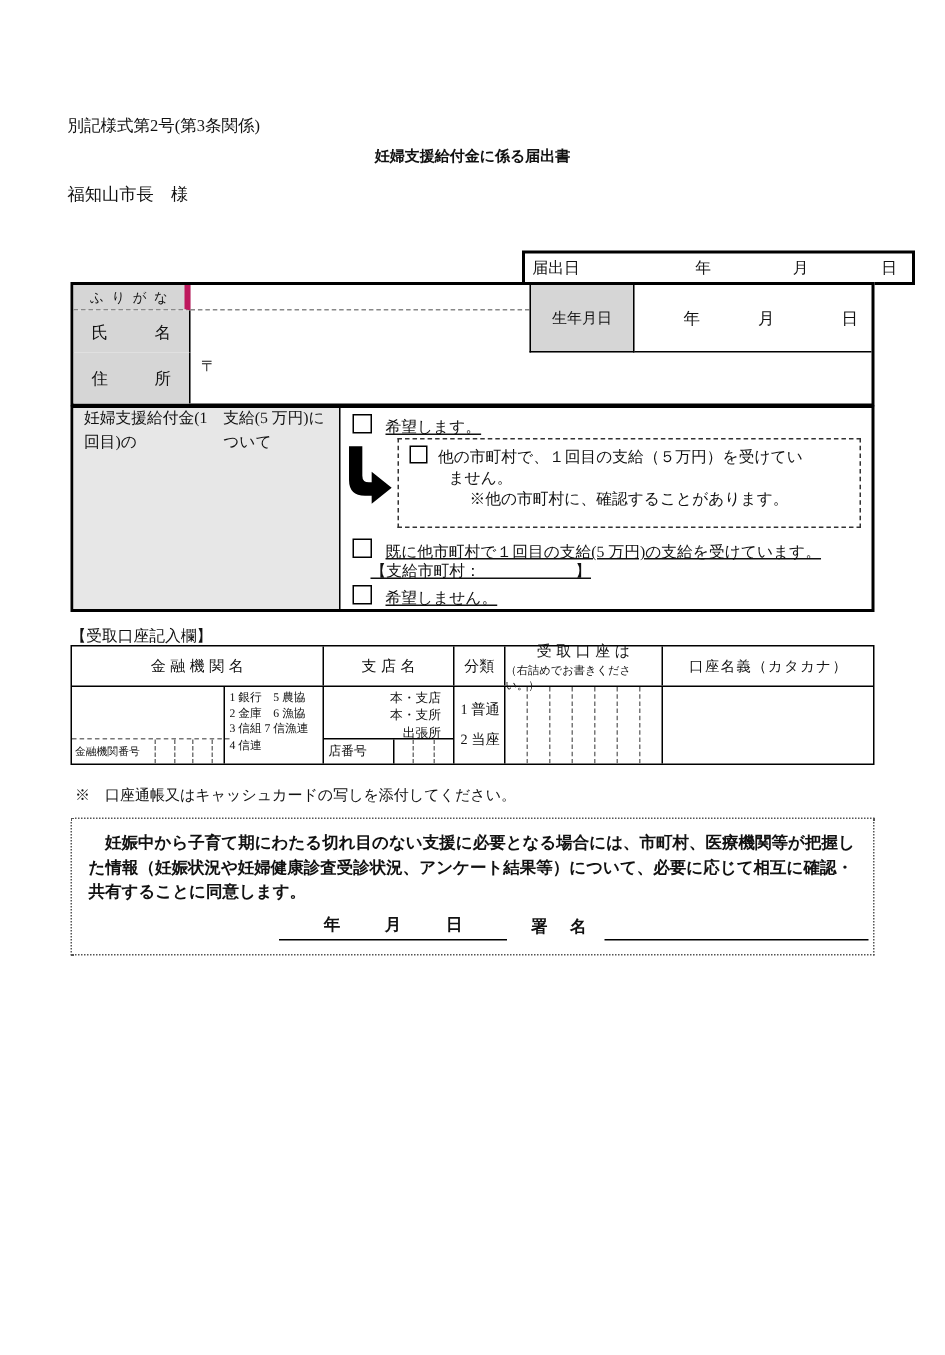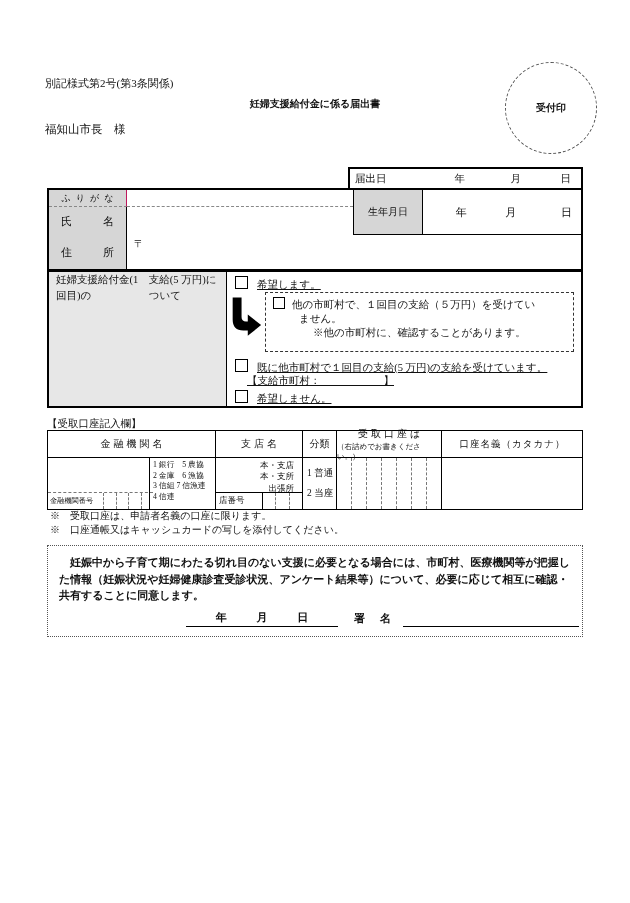--- a/index.html
+++ b/index.html
@@ -8,30 +8,30 @@
   .abs{position:absolute;box-sizing:border-box;}
   
   .form-ref{left:45px;top:76px;font-size:11px;}
   .title{left:47px;top:97px;width:536px;text-align:center;font-size:10px;font-weight:bold;}
   .addressee{left:45px;top:122px;font-size:11.5px;}
   .intro{left:57px;top:145px;font-size:11px;}
   .stamp{left:505px;top:62px;width:92px;height:92px;border:1px dashed #555;border-radius:50%;
          display:flex;align-items:center;justify-content:center;
          font-family:"Liberation Sans","DejaVu Sans",sans-serif;font-size:10px;font-weight:bold;}
   
-  .datebox{left:348px;top:167px;width:235px;height:23px;border:2px solid #000;display:flex;align-items:center;background:#fff;}
+  .datebox{left:348px;top:167px;width:262px;height:23px;border:2px solid #000;display:flex;align-items:center;background:#fff;}
   .datebox .dlabel{width:72px;padding-left:5px;font-size:10.5px;}
   .datebox .dseg{flex:1;text-align:right;font-size:10.5px;}
   .datebox .dseg.s1{padding-right:18px;}.datebox .dseg.s2{padding-right:12px;}.datebox .dseg.s3{padding-right:10px;}
   
   .t1{left:47px;top:188px;width:536px;border:2px solid #000;display:grid;
       grid-template-columns:78px 226px 70px 158px;grid-template-rows:17px 28px 34px;background:#fff;}
   .t1 .cell{box-sizing:border-box;}
   .lblbg{background:#d6d6d6;}
-  .fl{grid-area:1/1/2/2;border-right:1px solid #be185d;border-bottom:1px dashed #888;
+  .fl{grid-area:1/1/2/2;border-right:4px solid #be185d;border-bottom:1px dashed #888;
       display:flex;align-items:center;justify-content:center;font-size:9px;letter-spacing:5px;padding-left:5px;}
   .ff{grid-area:1/2/2/3;border-bottom:1px dashed #888;}
   .nl{grid-area:2/1/3/2;border-right:1px solid #000;display:flex;align-items:center;font-size:11px;padding:0 12px;}
   .nf{grid-area:2/2/3/3;}
   .bl{grid-area:1/3/3/4;border-left:1px solid #000;border-right:1px solid #000;border-bottom:1px solid #000;
       display:flex;align-items:center;justify-content:center;font-size:10px;}
   .bd{grid-area:1/4/3/5;border-bottom:1px solid #000;display:flex;align-items:center;}
   .bd .dseg{flex:1;text-align:right;font-size:11px;}
   .bd .s1{padding-right:6px;}.bd .s2{padding-right:12px;}.bd .s3{padding-right:9px;}
   .al{grid-area:3/1/4/2;border-right:1px solid #000;display:flex;align-items:center;font-size:11px;padding:0 12px;}
@@ -89,23 +89,20 @@
   .sigline{width:176px;border-bottom:1px solid #000;height:14px;}
 </style>
 </head>
 <body>
 
 <div class="page">
 
   <div class="abs form-ref">別記様式第2号(第3条関係)</div>
   <div class="abs title">妊婦支援給付金に係る届出書</div>
   <div class="abs addressee">福知山市長　様</div>
-  <div class="abs stamp">
-    <span>受付印</span>
-  </div>
 
   <div class="abs datebox">
     <span class="dlabel">届出日</span>
     <span class="dseg s1">年</span>
     <span class="dseg s2">月</span>
     <span class="dseg s3">日</span>
   </div>
 
   <div class="abs t1">
     <div class="cell fl lblbg">ふりがな</div>
@@ -225,21 +222,20 @@
         <span class="nb"></span>
         <span class="nb"></span>
         <span class="nb"></span>
         <span class="nb"></span>
         <span class="nb"></span>
       </div>
       <div class="col c-nm"></div>
     </div>
   </div>
 
-  <div class="abs note" style="top:509px;">※　受取口座は、申請者名義の口座に限ります。</div>
   <div class="abs note" style="top:523px;">※　口座通帳又はキャッシュカードの写しを添付してください。</div>
 
   <div class="abs consent">
     <p>妊娠中から子育て期にわたる切れ目のない支援に必要となる場合には、市町村、医療機関等が把握した情報（妊娠状況や妊婦健康診査受診状況、アンケート結果等）について、必要に応じて相互に確認・共有することに同意します。</p>
     <div class="sigrow">
       <span class="sigdate">
         <span>年</span>
         <span>月</span>
         <span>日</span>
       </span>

